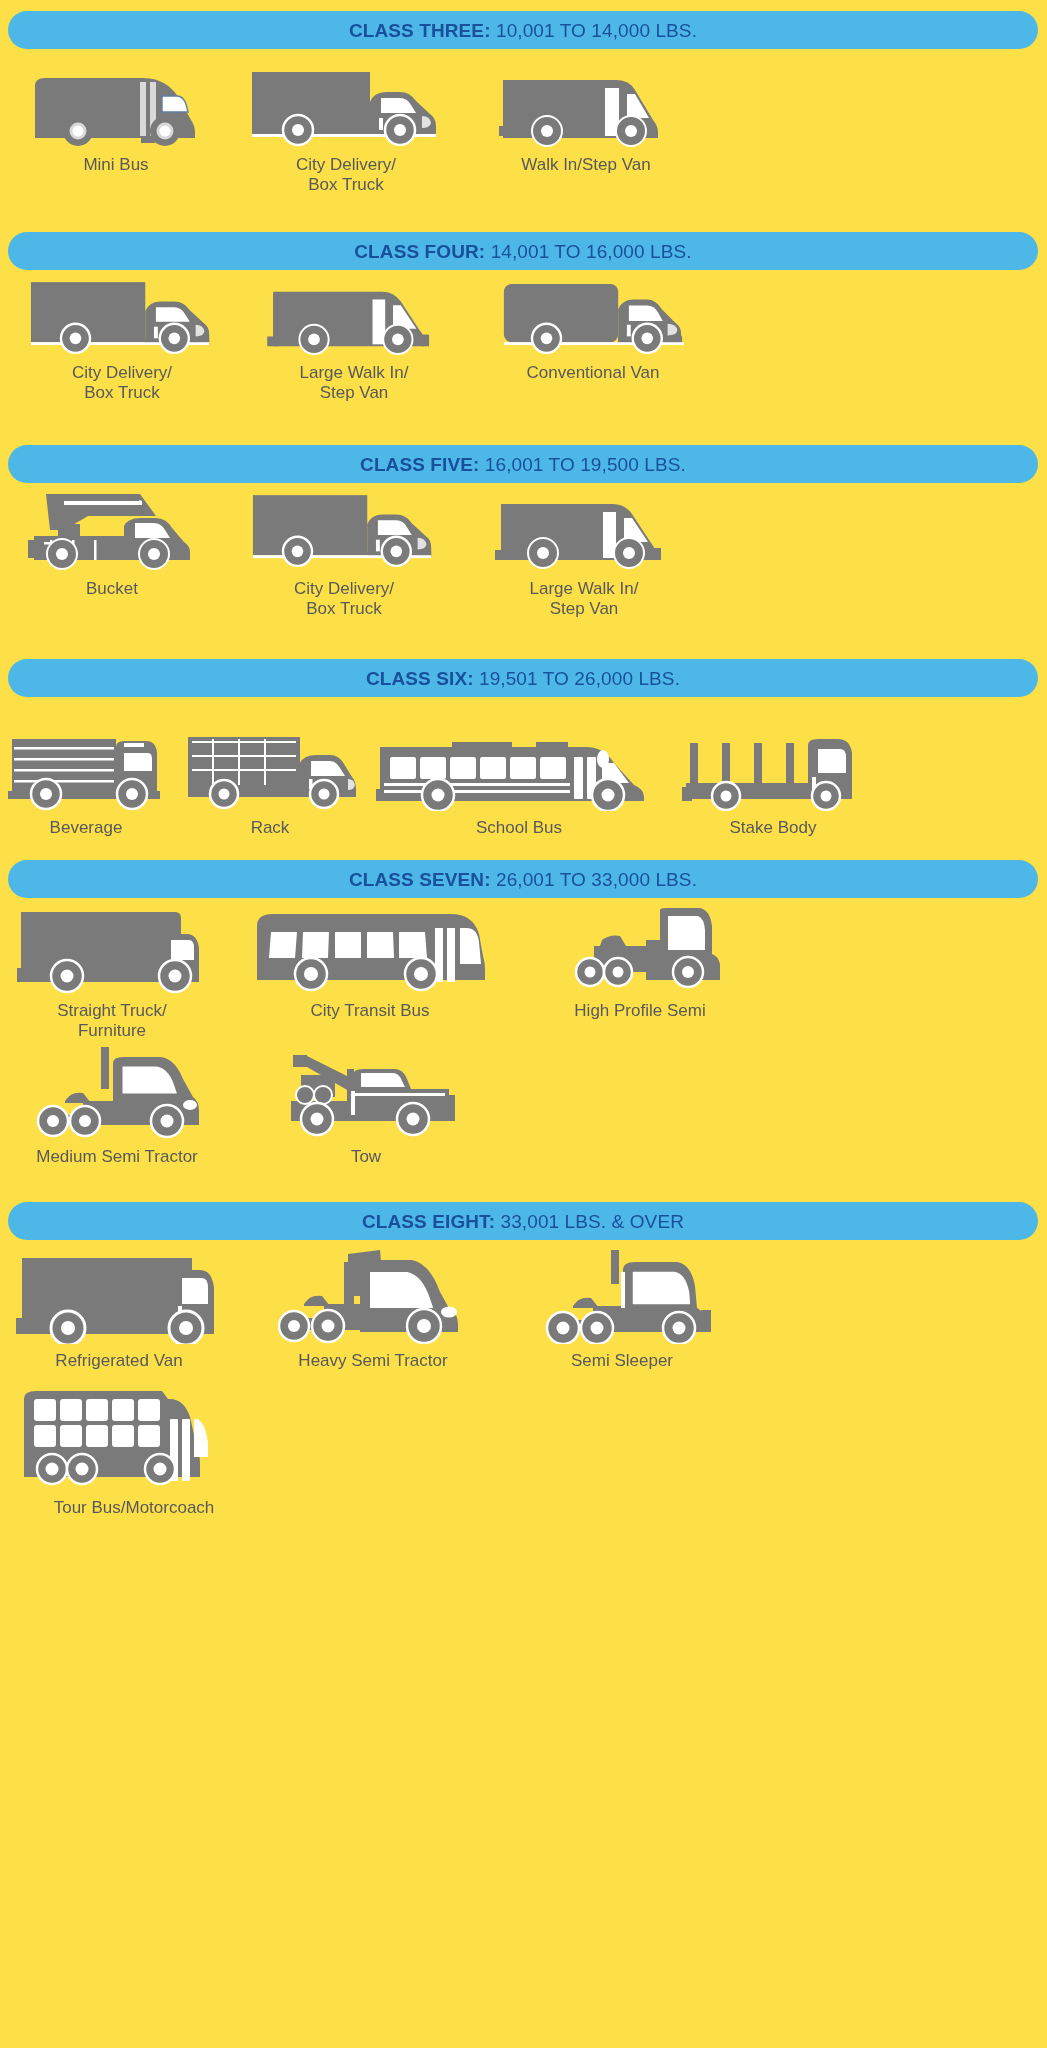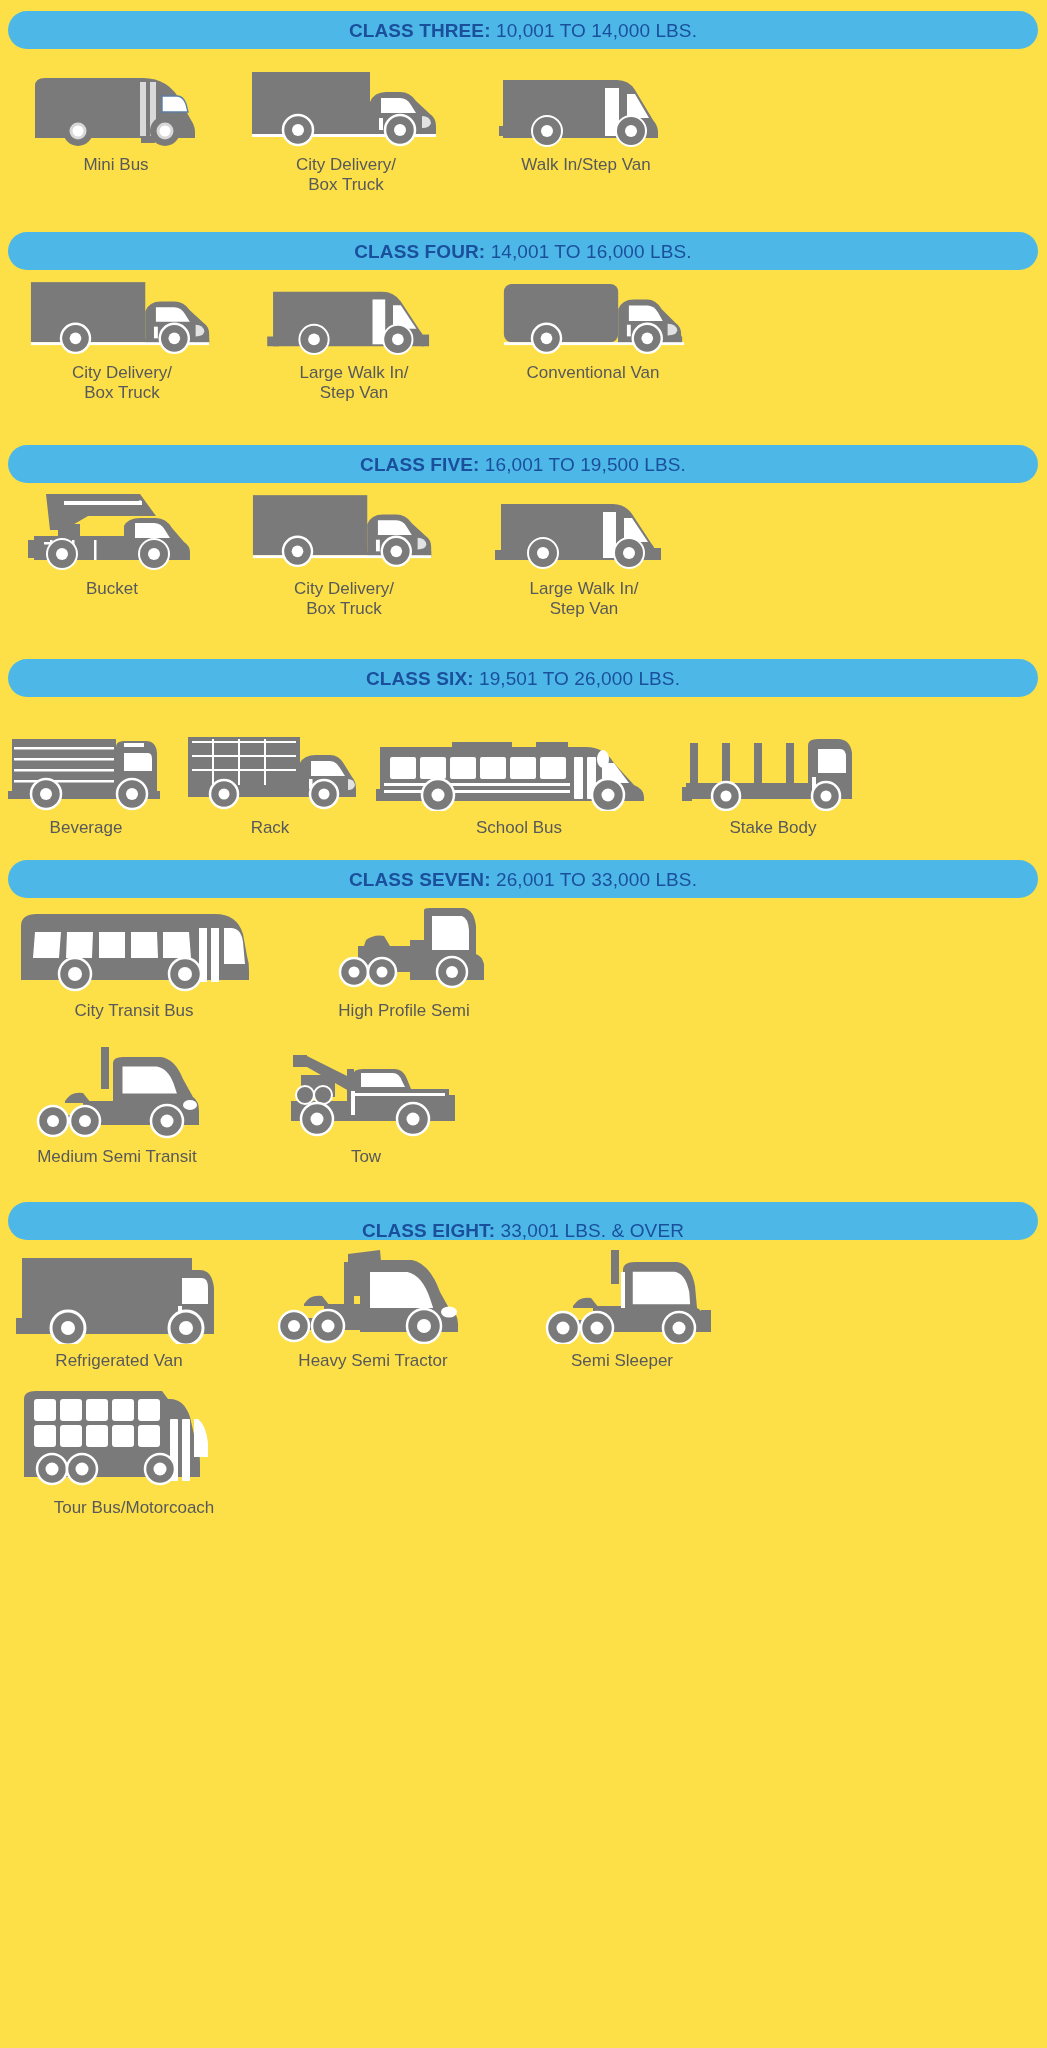--- a/index.html
+++ b/index.html
@@ -394,20 +394,41 @@
       </div>
       <div class="vehicle-label">Stake Body</div>
     </div>
   </div>
 
   <div class="class-banner" style="top:860px;">
     <div class="banner-text"><span class="bold">CLASS SEVEN:</span> <span>26,001 TO 33,000 LBS.</span></div>
   </div>
   <div class="vehicle-row" style="top:906px; padding-left:14px; gap:40px;">
 
+    <div class="vehicle-cell" style="width:196px;">
+      <div class="vehicle-art" style="height:88px;">
+        <svg width="190" height="88" viewBox="0 0 190 88">
+          <g fill="#7a7a7a">
+            <path d="M4 6 L158 6 Q164 6 164 12 L164 38 L4 38 Z"></path>
+            <rect x="4" y="38" width="142" height="34"></rect>
+            <path d="M146 36 Q146 28 156 28 L170 28 Q180 28 182 42 L182 72 L146 72 Z"></path>
+            <rect x="0" y="62" width="10" height="14"></rect>
+            <rect x="4" y="70" width="178" height="6"></rect>
+          </g>
+          <path d="M154 34 L172 34 Q177 34 177 42 L177 54 L154 54 Z" fill="#ffffff"></path>
+          <rect x="149" y="56" width="4" height="14" fill="#ffffff"></rect>
+          <circle cx="50" cy="70" r="16" fill="#7a7a7a" stroke="#ffffff" stroke-width="2.5"></circle>
+          <circle cx="50" cy="70" r="6.5" fill="#ffffff"></circle>
+          <circle cx="158" cy="70" r="16" fill="#7a7a7a" stroke="#ffffff" stroke-width="2.5"></circle>
+          <circle cx="158" cy="70" r="6.5" fill="#ffffff"></circle>
+        </svg>
+      </div>
+      <div class="vehicle-label">Straight Truck/
+Furniture</div>
+    </div>
 
     <div class="vehicle-cell" style="width:240px;">
       <div class="vehicle-art" style="height:88px;">
         <svg width="234" height="88" viewBox="0 0 234 88">
           <g fill="#7a7a7a">
             <path d="M4 20 Q4 8 20 8 L198 8 Q220 8 226 28 L230 50 Q232 56 232 64 L232 74 L4 74 Z"></path>
           </g>
           <g fill="#ffffff">
             <path d="M18 26 L44 26 L42 52 L16 52 Z" rx="2"></path>
             <path d="M50 26 L76 26 L75 52 L49 52 Z"></path>
@@ -465,21 +486,21 @@
           <path d="M94 20 L130 20 Q142 22 148 38 L152 50 L94 50 Z" fill="#ffffff" stroke="#7a7a7a" stroke-width="3"></path>
           <ellipse cx="163" cy="60" rx="7" ry="5" fill="#ffffff"></ellipse>
           <circle cx="26" cy="76" r="15" fill="#7a7a7a" stroke="#ffffff" stroke-width="2.5"></circle>
           <circle cx="26" cy="76" r="6" fill="#ffffff"></circle>
           <circle cx="58" cy="76" r="15" fill="#7a7a7a" stroke="#ffffff" stroke-width="2.5"></circle>
           <circle cx="58" cy="76" r="6" fill="#ffffff"></circle>
           <circle cx="140" cy="76" r="16" fill="#7a7a7a" stroke="#ffffff" stroke-width="2.5"></circle>
           <circle cx="140" cy="76" r="6.5" fill="#ffffff"></circle>
         </svg>
       </div>
-      <div class="vehicle-label">Medium Semi Transit</div>
+      <div class="vehicle-label">Medium Semi Tractor</div>
     </div>
 
     <div class="vehicle-cell" style="width:180px;">
       <div class="vehicle-art" style="height:95px;">
         <svg width="178" height="95" viewBox="0 0 178 95">
           <g fill="#7a7a7a">
             <path d="M16 14 L28 10 L92 42 L86 54 Z"></path>
             <rect x="16" y="10" width="14" height="12"></rect>
             <rect x="24" y="30" width="34" height="22"></rect>
             <rect x="70" y="24" width="7" height="52"></rect>
@@ -496,21 +517,21 @@
           <circle cx="40" cy="74" r="16" fill="#7a7a7a" stroke="#ffffff" stroke-width="2.5"></circle>
           <circle cx="40" cy="74" r="6.5" fill="#ffffff"></circle>
           <circle cx="136" cy="74" r="16" fill="#7a7a7a" stroke="#ffffff" stroke-width="2.5"></circle>
           <circle cx="136" cy="74" r="6.5" fill="#ffffff"></circle>
         </svg>
       </div>
       <div class="vehicle-label">Tow</div>
     </div>
   </div>
 
-  <div class="class-banner" style="top:1202px;align-items:flex-end;">
+  <div class="class-banner" style="top:1202px;">
     <div class="banner-text"><span class="bold">CLASS EIGHT:</span> <span>33,001 LBS. &amp; OVER</span></div>
   </div>
   <div class="vehicle-row" style="top:1248px; padding-left:14px; gap:44px;">
 
     <div class="vehicle-cell" style="width:210px;">
       <div class="vehicle-art" style="height:96px;">
         <svg width="206" height="96" viewBox="0 0 206 96">
           <g fill="#7a7a7a">
             <rect x="6" y="10" width="170" height="24"></rect>
             <rect x="6" y="34" width="152" height="48"></rect>

